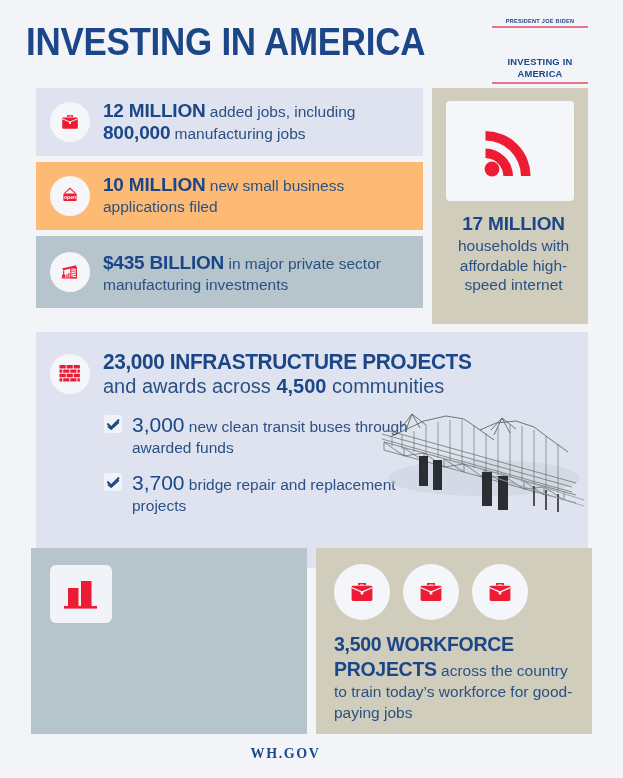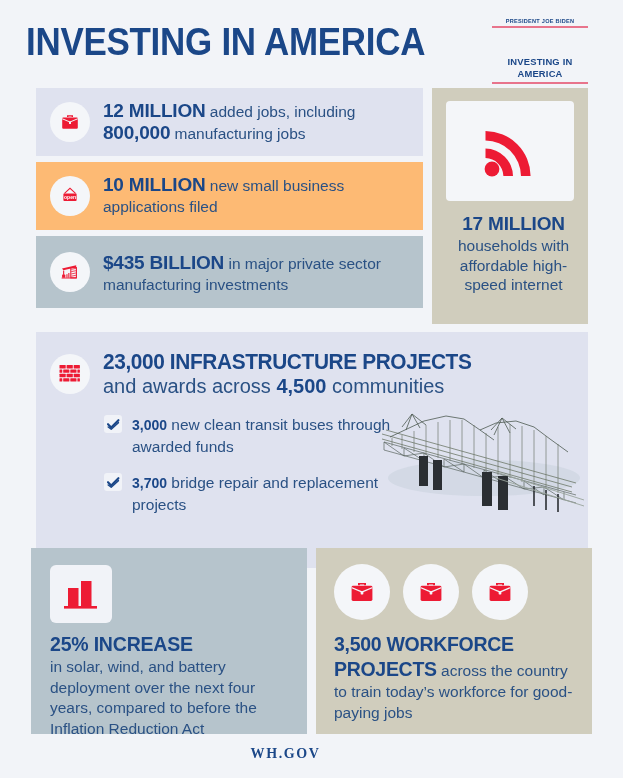--- a/index.html
+++ b/index.html
@@ -170,21 +170,21 @@
   #infra-heading .subline b { font-weight: bold; color: #1b4788; }
 
   .bullet {
     position: absolute;
     left: 96px;
     width: 290px;
     font-size: 15.5px;
     line-height: 21px;
     color: #2a5184;
   }
-  .bullet b { font-weight: bold; color: #1b4788; font-size: 14px; }
+  .bullet b { font-weight: normal; color: #1b4788; font-size: 21px; }
   #bullet-buses  { top: 82px; }
   #bullet-bridge { top: 140px; }
   .check-box {
     position: absolute;
     left: -28px;
     top: 1px;
     width: 18px;
     height: 18px;
     background: #f1f3f8;
     border-radius: 3px;
@@ -455,23 +455,20 @@
   </div>
 </div>
 
 <div class="card" id="card-clean">
   <div id="clean-icon-box">
     <svg width="40" height="36" viewBox="0 0 40 36">
       <rect x="7" y="12" width="10.5" height="18" fill="#ed1b34"></rect>
       <rect x="20" y="5" width="10.5" height="25" fill="#ed1b34"></rect>
       <rect x="3" y="30" width="33" height="2.6" fill="#ed1b34"></rect>
     </svg>
-  </div>
-  <div id="clean-text">
-    <span class="big">25% INCREASE</span><span>in solar, wind, and battery deployment over the next four years, compared to before the Inflation Reduction Act</span>
   </div>
 </div>
 
 <div class="card" id="card-workforce">
   <div id="workforce-icons">
     <div class="wf-circle">
       <svg width="32" height="32" viewBox="0 0 24 24">
         <path d="M9 5.2h6v1.7h-1.4V6.4h-3.2v0.5H9z" fill="#ed1b34"></path>
         <rect x="4.2" y="7.4" width="15.6" height="11.4" rx="1.1" fill="#ed1b34"></rect>
         <path d="M4.2 9.2 L12 12.6 L19.8 9.2 L19.8 8.2 L12 11.4 L4.2 8.2 Z" fill="#f4f6f9"></path>

